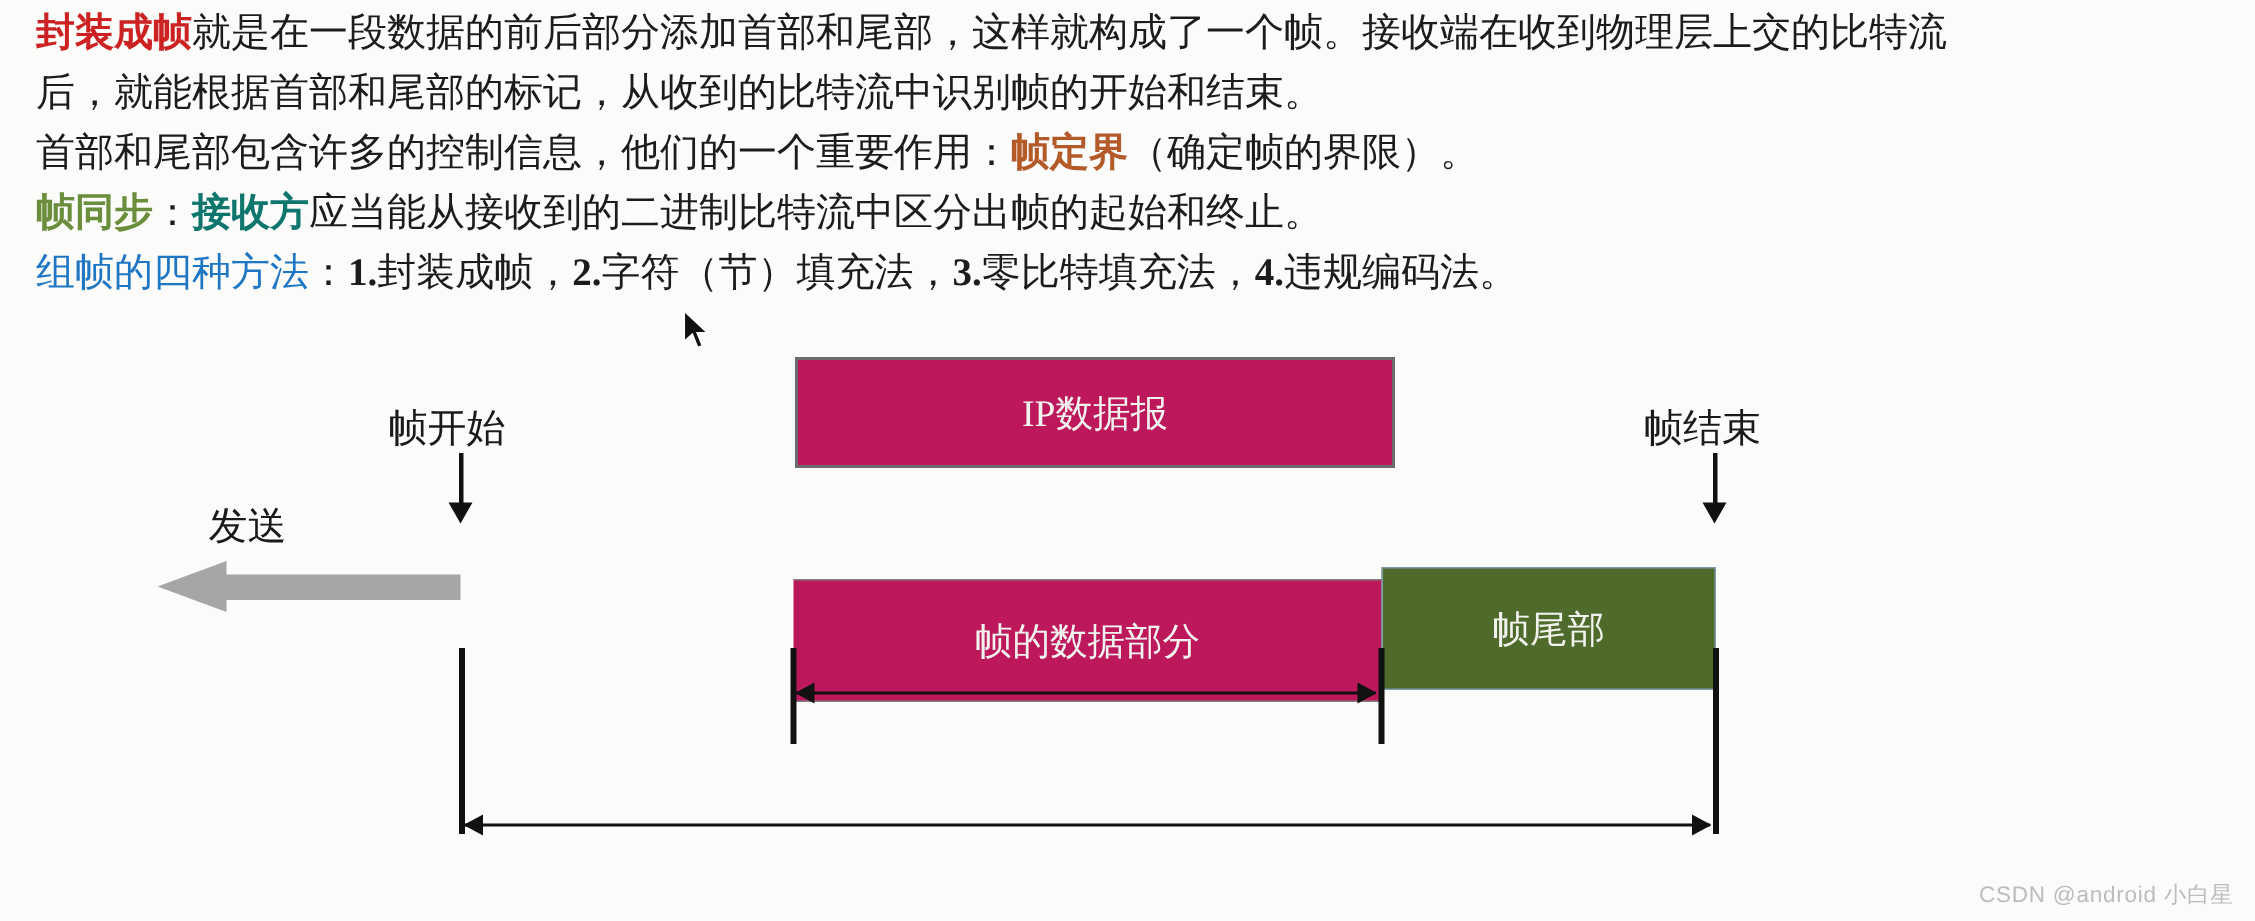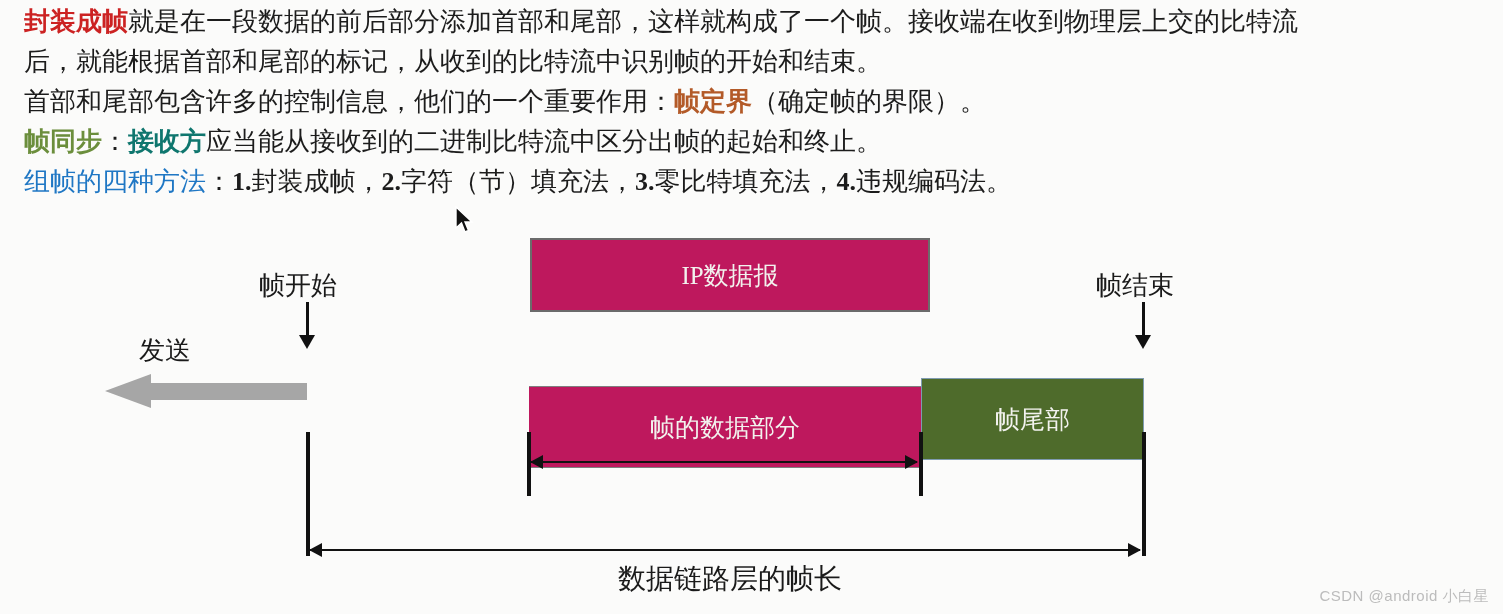--- a/index.html
+++ b/index.html
@@ -189,21 +189,20 @@
     </div>
 
     <div class="tick" id="tick-l"></div>
     <div class="tick" id="tick-m1"></div>
     <div class="tick" id="tick-m2"></div>
     <div class="tick" id="tick-r"></div>
 
     <div class="measure" id="meas-mtu"></div>
 
     <div class="measure" id="meas-len"></div>
-    <div class="dlabel" id="lbl-len">数据链路层的帧长</div>
 
     <svg id="cursor" viewBox="0 0 22 30" style="left: 455px; top: 206px;">
       <polygon points="1,1 1,22 6.5,17 10,26 13.5,24.5 10,16 17,16" fill="#111111" stroke="#ffffff" stroke-width="1.4"></polygon>
     </svg>
   </div>
 
   <div id="watermark">CSDN @android 小白星</div>
 
 </div>
 

